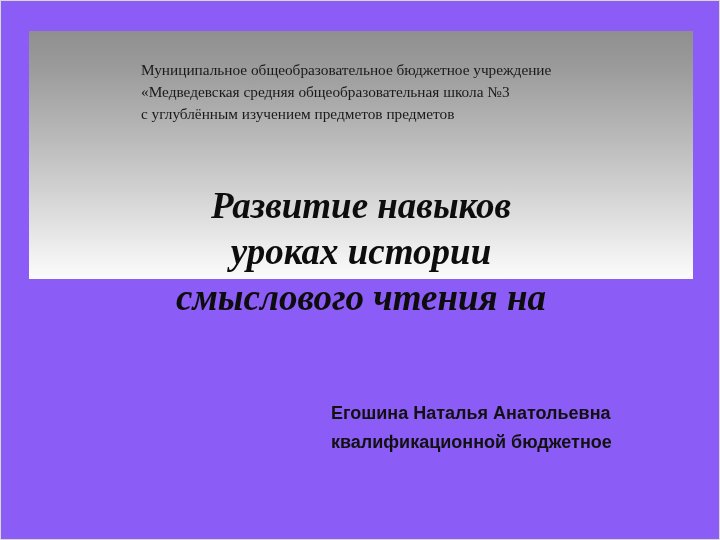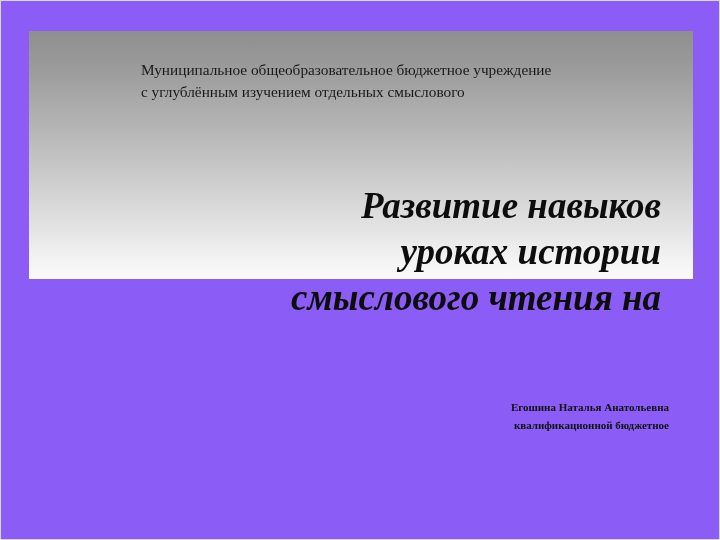--- a/index.html
+++ b/index.html
@@ -49,53 +49,54 @@
     font-family: "Liberation Serif", serif;
   }
   .header-block div {
     white-space: nowrap;
   }
   .title-block {
     position: absolute;
     left: 60px;
     top: 182px;
     width: 600px;
-    text-align: right;
+    text-align: center;
     font-family: "Liberation Serif", serif;
     font-weight: bold;
     font-style: italic;
     font-size: 37px;
     line-height: 1.24;
     color: #0d0d0d;
   }
   .author-block {
     position: absolute;
     left: 330px;
     top: 398px;
     width: 360px;
-    text-align: right;
+    text-align: left;
     padding-right: 22px;
     box-sizing: border-box;
-    font-family: Liberation Serif, serif;
+    font-family: Liberation Sans, sans-serif;
     font-weight: bold;
-    font-size: 11px;
+    font-size: 18px;
     line-height: 1.62;
     color: #111111;
   }
 </style>
 </head>
 <body>
 
 <div class="slide">
 
   <div class="gradient-band"></div>
 
   <div class="header-block">
     <div>Муниципальное общеобразовательное бюджетное учреждение</div>
-    <div>с углублённым изучением отдельных смыслового</div>
+    <div>«Медведевская средняя общеобразовательная школа №3</div>
+    <div>с углублённым изучением предметов предметов</div>
   </div>
 
   <div class="title-block">
     <div>Развитие навыков</div>
     <div>уроках истории</div>
     <div>смыслового чтения на</div>
   </div>
 
   <div class="author-block">
     <div>Егошина Наталья Анатольевна</div>

